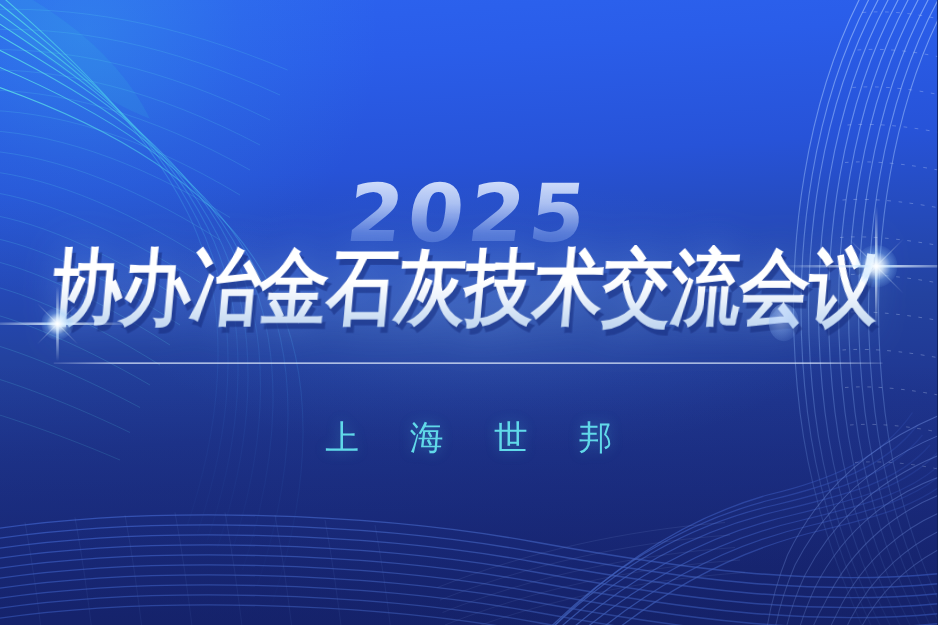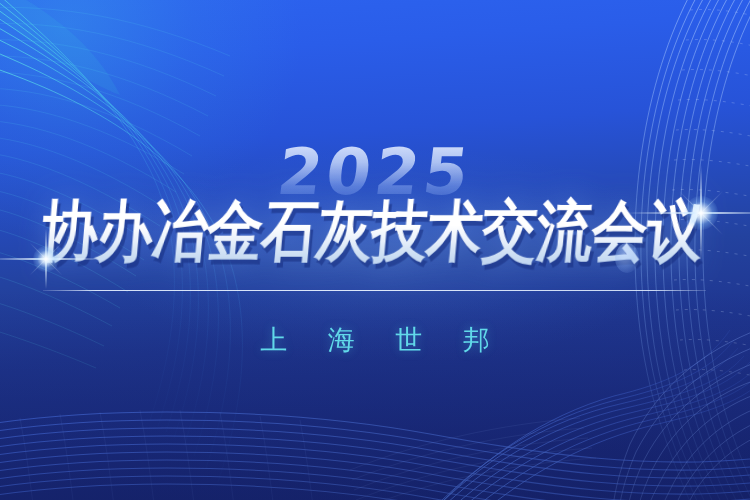--- a/index.html
+++ b/index.html
@@ -128,21 +128,21 @@
         rgba(220,232,255,0.15) 0%,
         rgba(226,238,255,0.92) 8%,
         rgba(230,240,255,0.95) 50%,
         rgba(226,238,255,0.88) 92%,
         rgba(220,232,255,0.18) 100%);
   }
 
   .subtitle {
     position: absolute;
     left: 0; right: 0;
-    top: 322px;
+    top: 332px;
     text-align: center;
     font-family: "DejaVu Sans", "Liberation Sans", sans-serif;
     font-size: 27px;
     font-weight: 300;
     letter-spacing: 16px;
     text-indent: 16px;
     color: #61d9e9;
     text-shadow: 0 0 10px rgba(90,215,235,0.35);
     user-select: none;
   }

